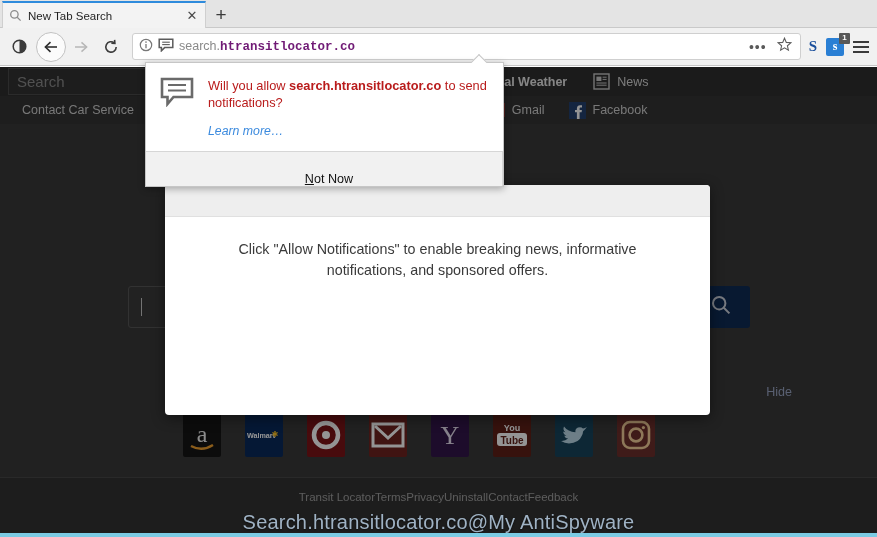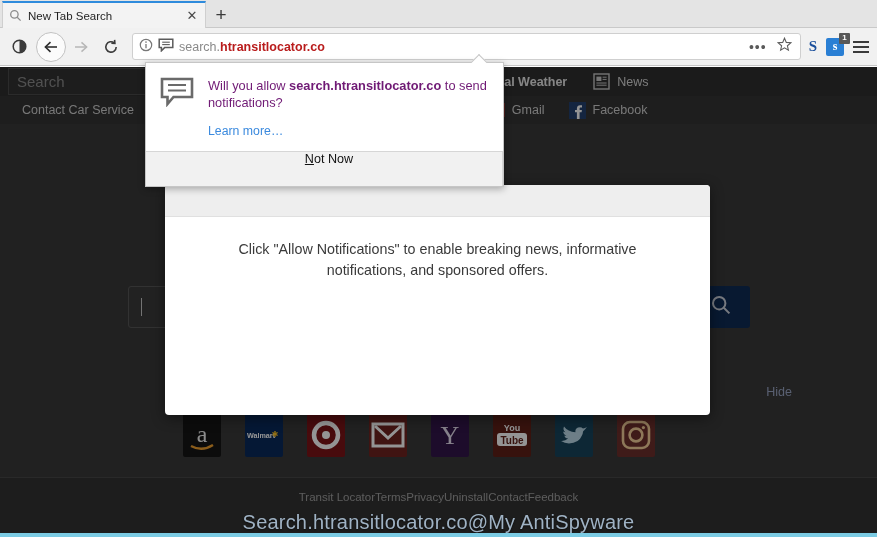--- a/index.html
+++ b/index.html
@@ -61,21 +61,21 @@
   }
   .navbtn.fwd { color: #b4b4b4; }
 
   .urlbar {
     position: relative;
     flex: 1 1 auto; height: 27px; margin: 0 8px 0 6px;
     background: #ffffff; border: 1px solid #cfcfcf; border-radius: 3px;
     display: flex; align-items: center; padding: 0 6px; gap: 5px;
   }
   .url-text { font-size: 12.5px; color: #8a8a8a; white-space: nowrap; }
-  .url-text b { color: #b91c1c; font-weight: 700; }
+  .url-text b { color: #701a75; font-weight: 700; font-family: Liberation Mono, monospace; }
   .url-right { margin-left: auto; display: flex; align-items: center; gap: 10px; padding-right: 2px; }
   .url-dots { font-size: 14px; color: #5a5a5a; letter-spacing: 1px; line-height: 8px; }
 
   .ext-icons { display: flex; align-items: center; gap: 9px; padding-right: 8px; }
   .ext-s-letter { font-size: 15px; font-weight: 700; color: #1a4f9c; font-family: "Liberation Serif", serif; }
   .ext-s-box {
     position: relative; width: 18px; height: 18px; border-radius: 2px;
     background: #2a7fd4; color: #ffffff; font-size: 12px; font-weight: 700;
     display: flex; align-items: center; justify-content: center;
     font-family: "Liberation Serif", serif;
@@ -195,27 +195,27 @@
     position: absolute; left: 325px; top: -9px; width: 16px; height: 9px; overflow: hidden;
   }
   .dh-arrow::after {
     content: ""; position: absolute; left: 1px; top: 3px; width: 13px; height: 13px;
     background: #ffffff; border-left: 1px solid #c6c6c6; border-top: 1px solid #c6c6c6;
     transform: rotate(45deg);
   }
   .dh-body { display: flex; padding: 14px 15px 13px 14px; gap: 14px; }
   .dh-icon { flex: 0 0 34px; width: 34px; height: 30px; }
   .dh-text { flex: 1 1 auto; }
-  .dh-question { font-size: 12.8px; line-height: 17px; color: #701a75; }
+  .dh-question { font-size: 12.8px; line-height: 17px; color: #b91c1c; }
   .dh-question b { font-weight: 700; }
-  .dh-learn { margin-top: 13px; font-size: 12.3px; color: #3b8ade; }
+  .dh-learn { margin-top: 13px; font-size: 12.3px; color: #3b8ade; font-style: italic; }
   .dh-actions { display: flex; height: 35px; border-top: 1px solid #d6d6d6; }
   .dh-btn {
     flex: 1 1 50%;
-    display: flex; align-items: flex-start; justify-content: center;
+    display: flex; align-items: flex-end; justify-content: center;
     font-size: 12.6px;
     padding-left: 10px;
   }
   .dh-btn.secondary { background: #f1f1f1; color: #111; border-right: 1px solid #d6d6d6; }
   .dh-btn.primary { background: #1b9ae8; color: #ffffff; }
   .dh-btn u { text-decoration: underline; }
 
   
   .site-modal {
     position: absolute; left: 165px; top: 185px; width: 545px; height: 230px;

